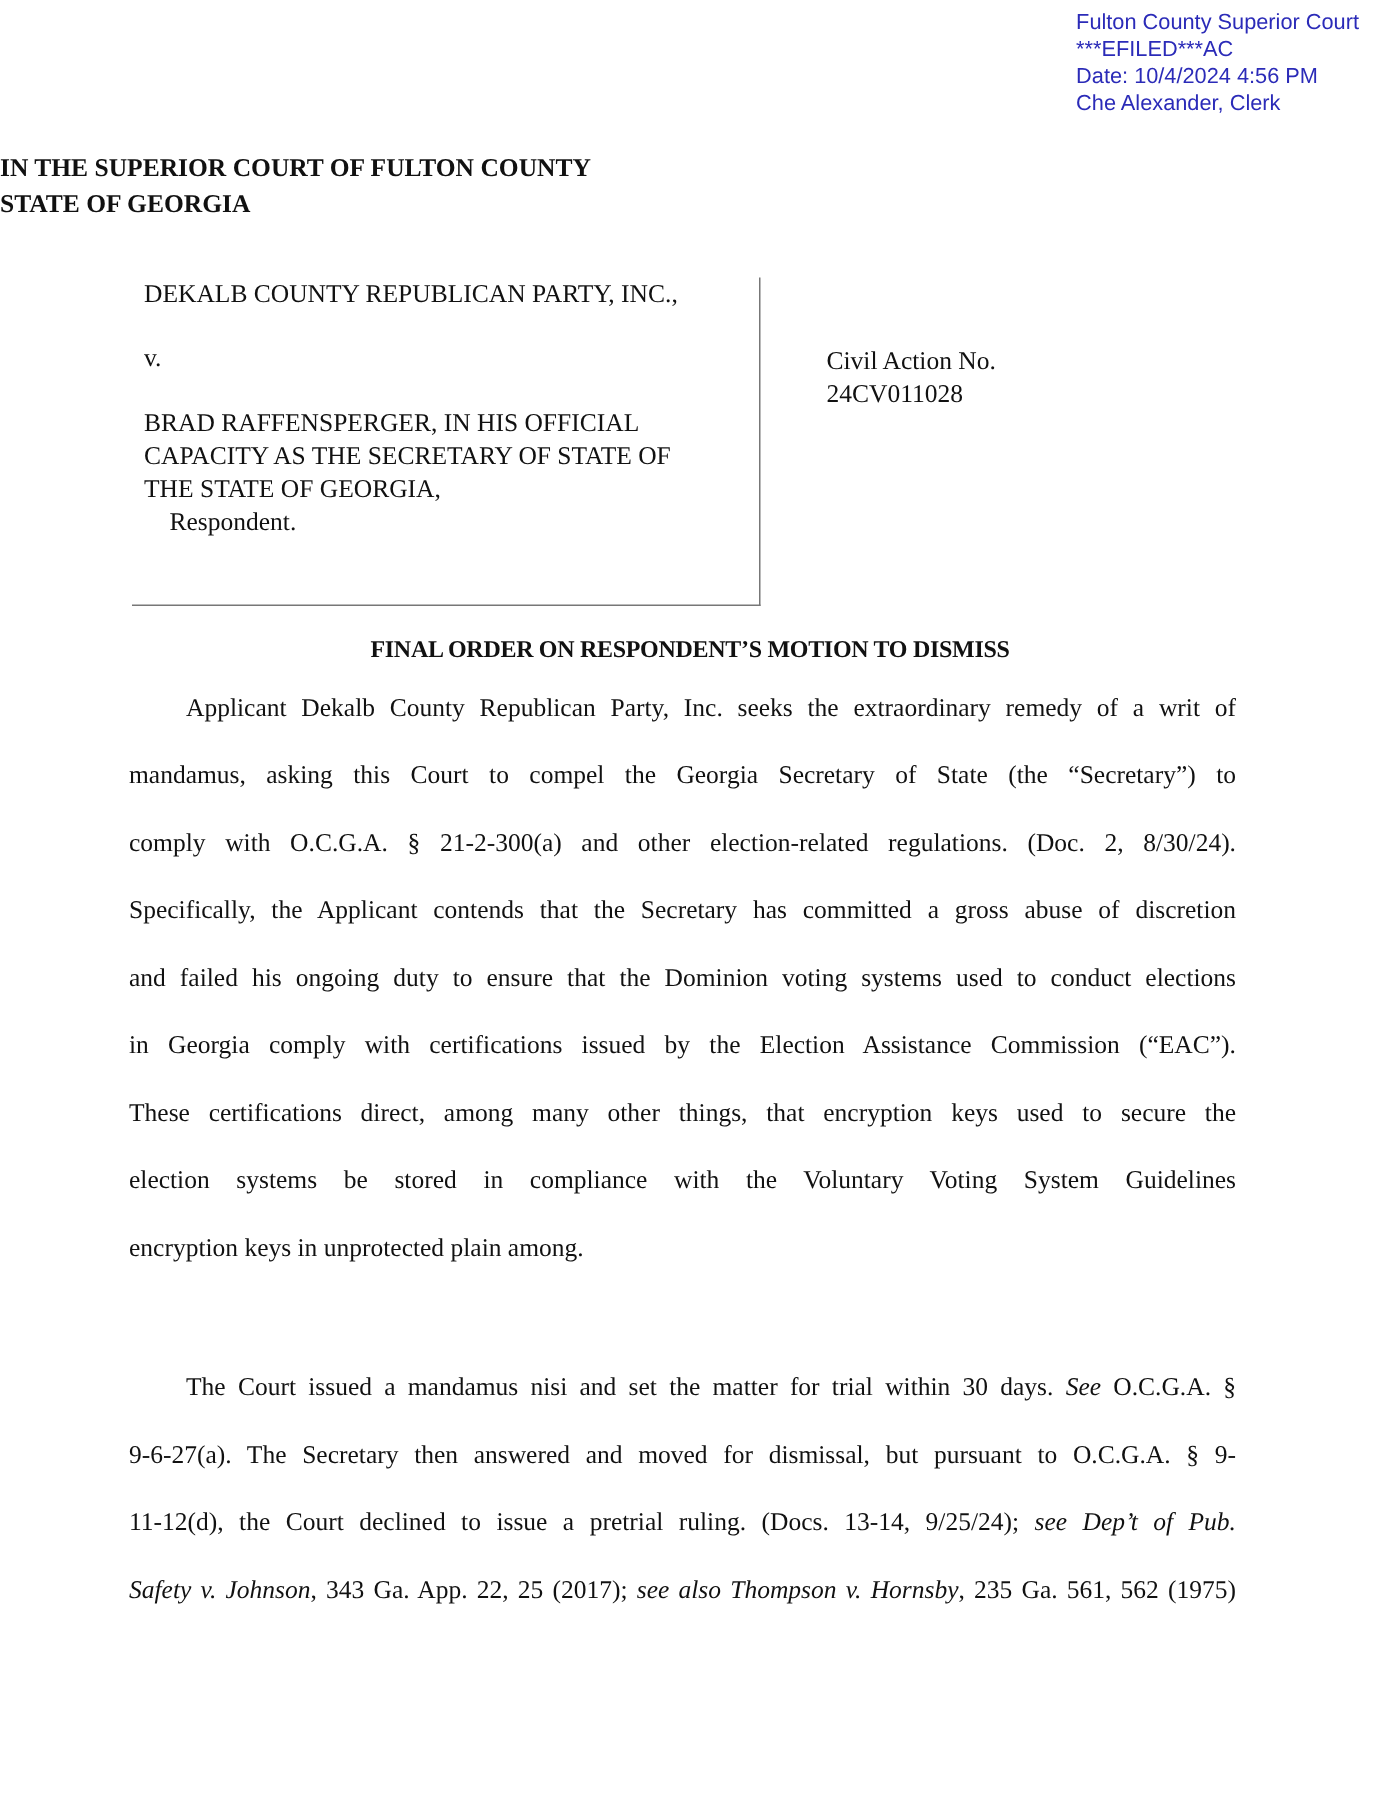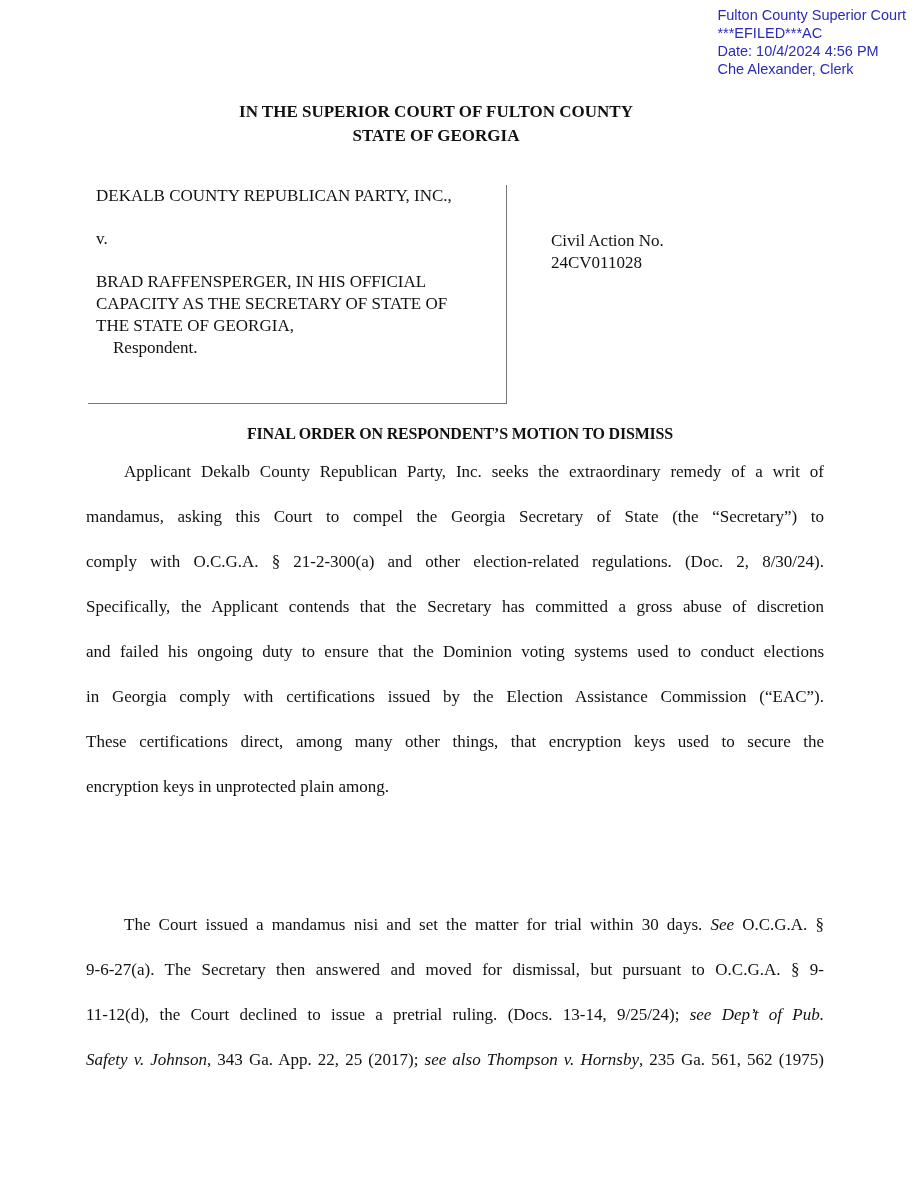--- a/index.html
+++ b/index.html
@@ -1,21 +1,21 @@
 <!DOCTYPE html>
 <html><head>
 <meta charset="utf-8">
 <style>
   html, body { margin: 0; padding: 0; background: #ffffff; }
   body { width: 920px; height: 1200px; position: relative; overflow: hidden;
          font-family: "Liberation Serif", serif; color: #111; }
   .stamp { position: absolute; top: 6px; right: 14px; text-align: left;
            font-family: "Liberation Sans", sans-serif; color: #2b2bb8;
            font-size: 14.5px; line-height: 18px; }
-  .court { position: absolute; top: 100px; left: 0; width: 872px; text-align: center;
+  .court { position: absolute; top: 100px; left: 0; width: 872px; 
            font-weight: bold; font-size: 17px; line-height: 24px; }
   .caption { position: absolute; top: 185px; left: 88px; width: 418px; height: 218px;
              border-right: 1.5px solid #777; border-bottom: 1.5px solid #777;
              font-size: 17px; line-height: 22px; }
   .caption .party { margin-left: 8px; }
   .caption .role { margin-left: 25px; }
   .caption .v { margin-left: 8px; margin-top: 21px; margin-bottom: 21px; }
   .civil { position: absolute; top: 230px; left: 551px; font-size: 17px; line-height: 22px; }
   .title { position: absolute; top: 425px; left: 0; width: 920px; text-align: center;
            font-weight: bold; font-size: 16px; letter-spacing: -0.2px; }
@@ -60,20 +60,21 @@
 <div class="title">FINAL ORDER ON RESPONDENT’S MOTION TO DISMISS</div>
 
 <div class="para p1">
   <span class="line indent">Applicant Dekalb County Republican Party, Inc. seeks the extraordinary remedy of a writ of</span>
   <span class="line">mandamus, asking this Court to compel the Georgia Secretary of State (the “Secretary”) to</span>
   <span class="line">comply with O.C.G.A. § 21-2-300(a) and other election-related regulations. (Doc. 2, 8/30/24).</span>
   <span class="line">Specifically, the Applicant contends that the Secretary has committed a gross abuse of discretion</span>
   <span class="line">and failed his ongoing duty to ensure that the Dominion voting systems used to conduct elections</span>
   <span class="line">in Georgia comply with certifications issued by the Election Assistance Commission (“EAC”).</span>
   <span class="line">These certifications direct, among many other things, that encryption keys used to secure the</span>
+  <span class="line">election systems be stored in compliance with the Voluntary Voting System Guidelines</span>
   <span class="line last">encryption keys in unprotected plain among.</span>
 </div>
 
 <div class="para p2">
   <span class="line indent"><span>The Court issued a mandamus nisi and set the matter for trial within 30 days. </span><i>See</i><span> O.C.G.A. §</span></span>
   <span class="line">9-6-27(a). The Secretary then answered and moved for dismissal, but pursuant to O.C.G.A. § 9-</span>
   <span class="line"><span>11-12(d), the Court declined to issue a pretrial ruling. (Docs. 13-14, 9/25/24); </span><i>see Dep’t of Pub.</i></span>
   <span class="line"><i>Safety v. Johnson</i><span>, 343 Ga. App. 22, 25 (2017); </span><i>see also Thompson v. Hornsby</i><span>, 235 Ga. 561, 562 (1975)</span></span>
 </div>
 

